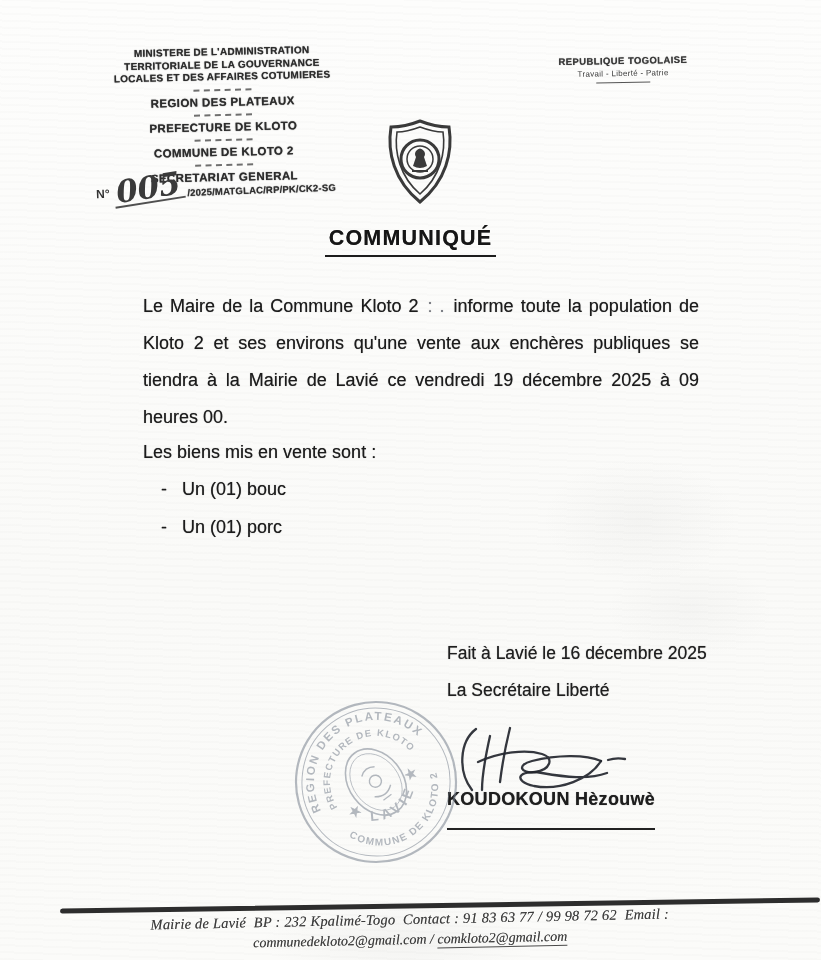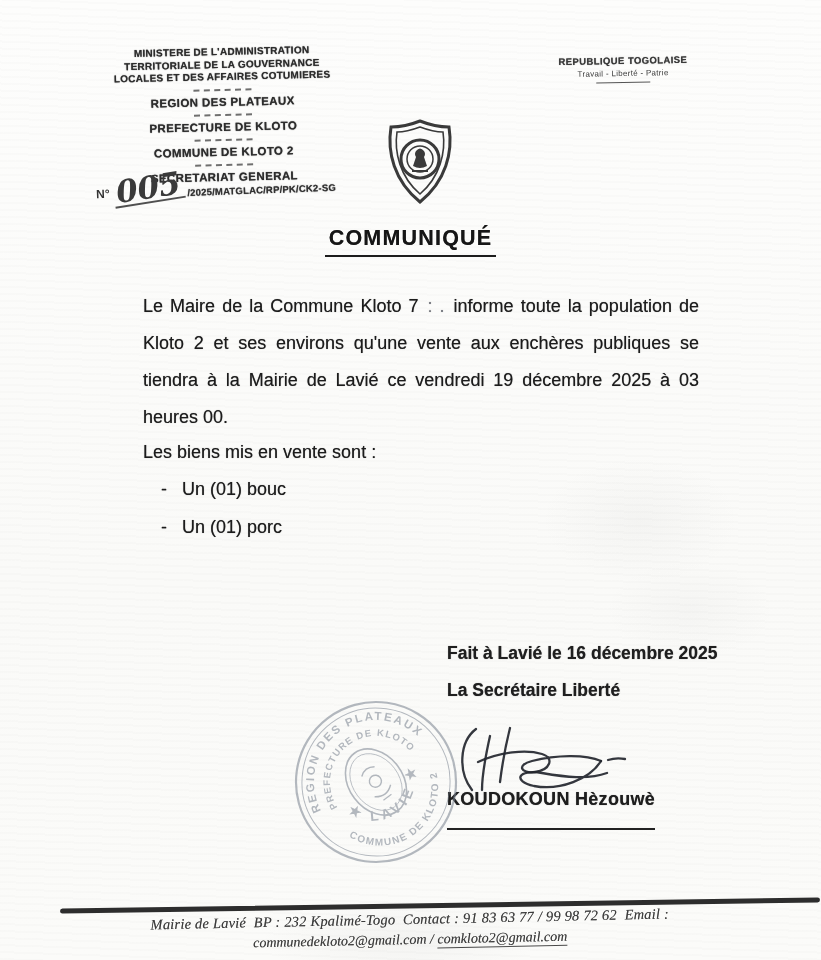--- a/index.html
+++ b/index.html
@@ -54,21 +54,21 @@
   .para1{left:143px;top:288px;width:556px;line-height:37px;text-align:justify;}
   .faded{color:rgba(95,105,130,0.32);margin:0 9px;}
   .list-intro{left:143px;top:440px;line-height:24px;}
   .bullet-row{display:flex;gap:15px;}
   .row1{left:161px;top:479px;}
   .row2{left:161px;top:517px;}
   .para2{left:140px;top:553px;width:560px;line-height:38px;text-align:justify;}
 
   
   .sig-block{left:447px;top:643px;width:280px;color:#1f1f1f;}
-  .sig-line{font-size:17.5px;line-height:20px;margin-bottom:17px;text-shadow:0 0 0.8px rgba(30,30,30,0.7);font-weight:bold;}
+  .sig-line{font-size:17.5px;line-height:20px;margin-bottom:17px;text-shadow:0 0 0.8px rgba(30,30,30,0.7);}
   .sig-name{left:447px;top:789px;font-size:18px;font-weight:700;letter-spacing:0.3px;
     border-bottom:2.2px solid #222;padding-bottom:18px;text-shadow:0 0 0.7px rgba(25,25,25,0.75);}
   .signature-svg{left:438px;top:724px;width:190px;height:90px;}
   .signature-svg path{fill:none;stroke:#23262e;stroke-width:2.3;stroke-linecap:round;opacity:0.92;}
 
   
   .stamp{left:291px;top:697px;width:170px;height:170px;transform:rotate(-37deg);opacity:0.55;color:#79828f;}
   .stamp circle,.stamp ellipse,.stamp path.kk{fill:none;stroke:currentColor;}
   .stamp text{fill:currentColor;font-family:"Liberation Sans", sans-serif;}
 
@@ -121,21 +121,21 @@
       <path d="M35,33 q4,-5 8,0 q2,3 0,6 l3,9 q-7,4 -14,0 l3,-9 q-2,-3 0,-6 Z" fill="#3a3a3a"></path>
       <path d="M31,53 h16" stroke="#3a3a3a" stroke-width="2"></path>
     </svg>
   </div>
 
   <div class="abs title-wrap">
     <span class="doc-title">COMMUNIQUÉ</span>
   </div>
 
   <div class="abs bodytext para1">
-    <span>Le Maire de la Commune Kloto 7</span><span class="faded">: .</span><span>informe toute la population de Kloto 2 et ses environs qu'une vente aux enchères publiques se tiendra à la Mairie de Lavié ce vendredi 19 décembre 2025 à 03 heures 00.</span>
+    <span>Le Maire de la Commune Kloto 2</span><span class="faded">: .</span><span>informe toute la population de Kloto 2 et ses environs qu'une vente aux enchères publiques se tiendra à la Mairie de Lavié ce vendredi 19 décembre 2025 à 09 heures 00.</span>
   </div>
 
   <div class="abs bodytext list-intro">Les biens mis en vente sont :</div>
 
   <div class="abs bodytext bullet-row row1">
     <span>-</span>
     <span>Un (01) bouc</span>
   </div>
   <div class="abs bodytext bullet-row row2">
     <span>-</span>

